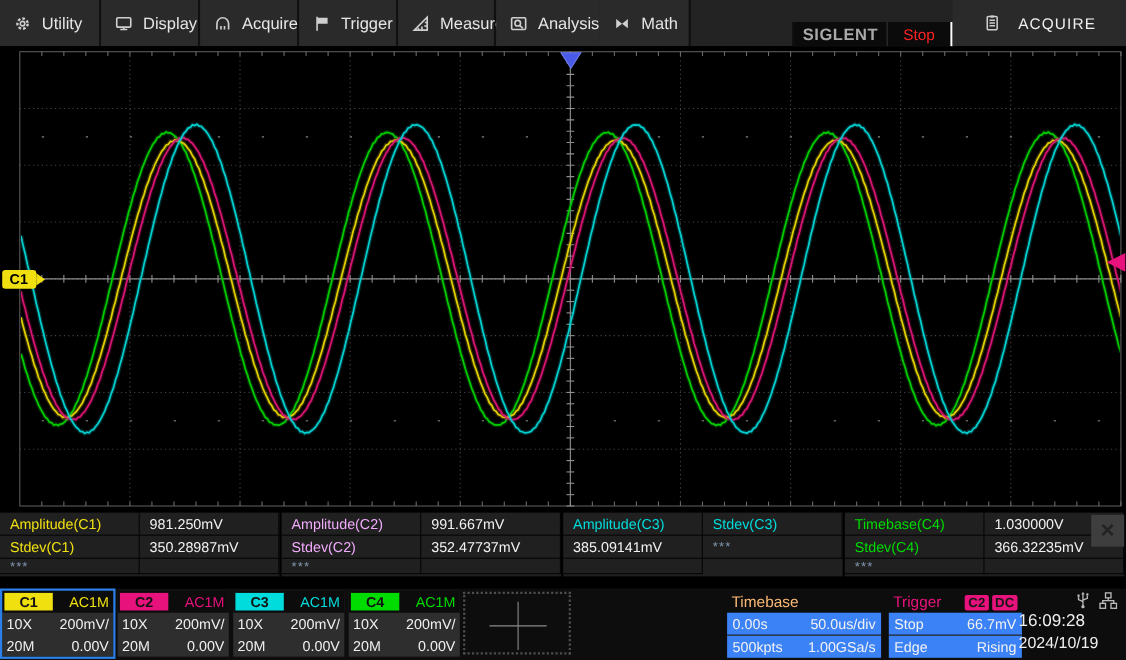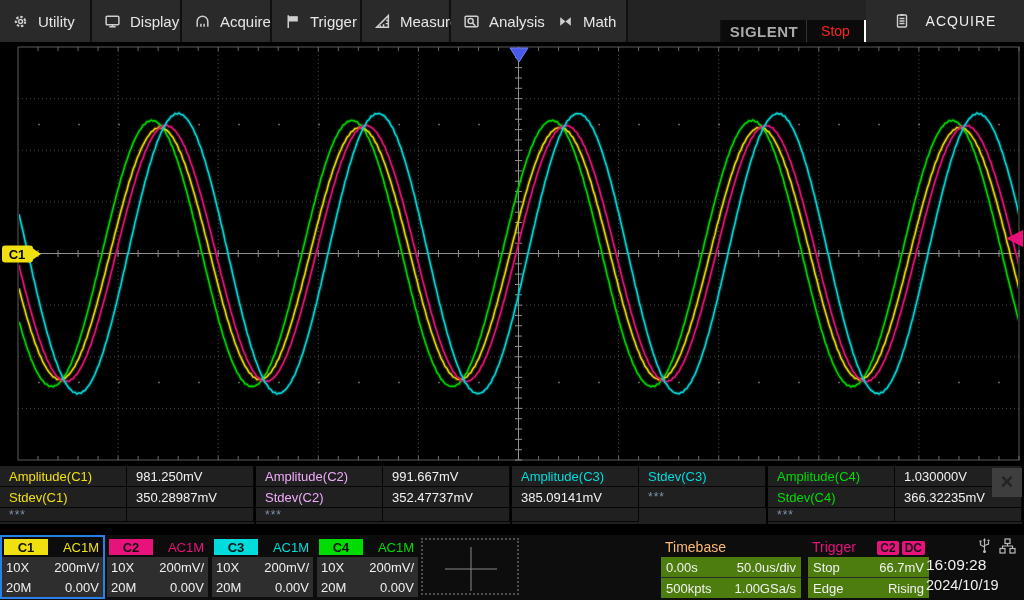--- a/index.html
+++ b/index.html
@@ -45,21 +45,21 @@
   .chbadge{width:44px;height:16px;margin-left:2px;display:flex;align-items:center;justify-content:center;
     color:#111;font-weight:bold;font-size:13px;}
   .chcoup{margin-right:4px;font-size:13px;}
   .chrow{height:20px;display:flex;align-items:center;justify-content:space-between;
     padding:0 4px;color:#f0f0f0;}
   #addbox{position:absolute;left:421px;top:3px;width:98px;height:57px;border:2px dotted #4e4e4e;box-sizing:border-box;}
   #addbox svg{position:absolute;left:18px;top:3px;}
 
   .infopanel{position:absolute;top:2px;height:60px;box-sizing:border-box;font-size:13px;}
   .iphead{height:20px;display:flex;align-items:center;padding:0 4px;color:#fdba74;font-size:14px;}
-  .iprow{height:20px;background:#4d7c0f;display:flex;align-items:center;justify-content:space-between;
+  .iprow{height:20px;background:#3b82f6;display:flex;align-items:center;justify-content:space-between;
     padding:0 5px;color:#f2f2f2;}
   .iprow+.iprow{border-top:1px solid #2a2a2a;}
   #trigpanel .iphead{color:#e8127d;justify-content:space-between;}
   .tbadge{background:#e8127d;color:#161616;font-weight:bold;font-size:12px;padding:0 3px;border-radius:2px;margin-left:3px;}
   #clockzone{position:absolute;right:6px;top:2px;width:92px;height:60px;color:#f0f0f0;}
   #clockzone .icons{display:flex;justify-content:flex-end;gap:8px;height:18px;align-items:center;margin-right:2px;}
   #clock-time{font-size:15.5px;line-height:20px;}
   #clock-date{font-size:14.5px;line-height:20px;}
 </style>
 </head>
@@ -405,21 +405,21 @@
       <div class="mcell"></div>
     </div>
     <div class="mgroup">
       <div class="mcell c3t">Amplitude(C3)</div>
       <div class="mcell c3t">Stdev(C3)</div>
       <div class="mcell mval">385.09141mV</div>
       <div class="mcell mstar">***</div>
       <div class="mcell"></div>
     </div>
     <div class="mgroup">
-      <div class="mcell c4t">Amplitude(C4)</div>
+      <div class="mcell c4t">Timebase(C4)</div>
       <div class="mcell mval">1.030000V</div>
       <div class="mcell c4t">Stdev(C4)</div>
       <div class="mcell mval">366.32235mV</div>
       <div class="mcell mstar">***</div>
       <div class="mcell"></div>
     </div>
     <div id="meas-close">
       <span>×</span>
     </div>
   </div>

